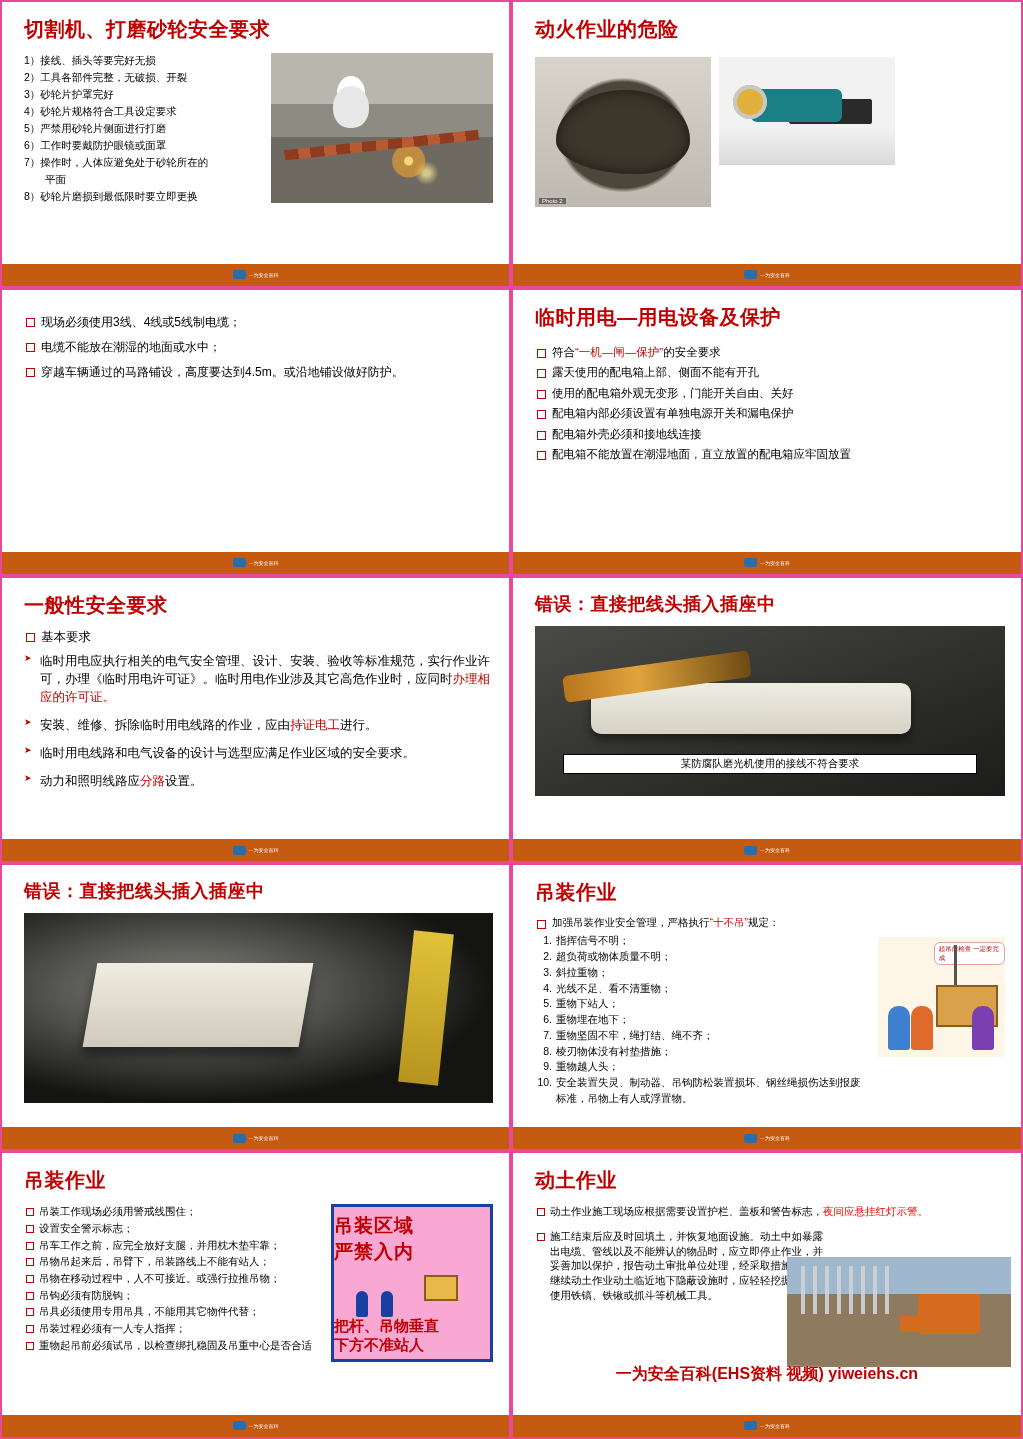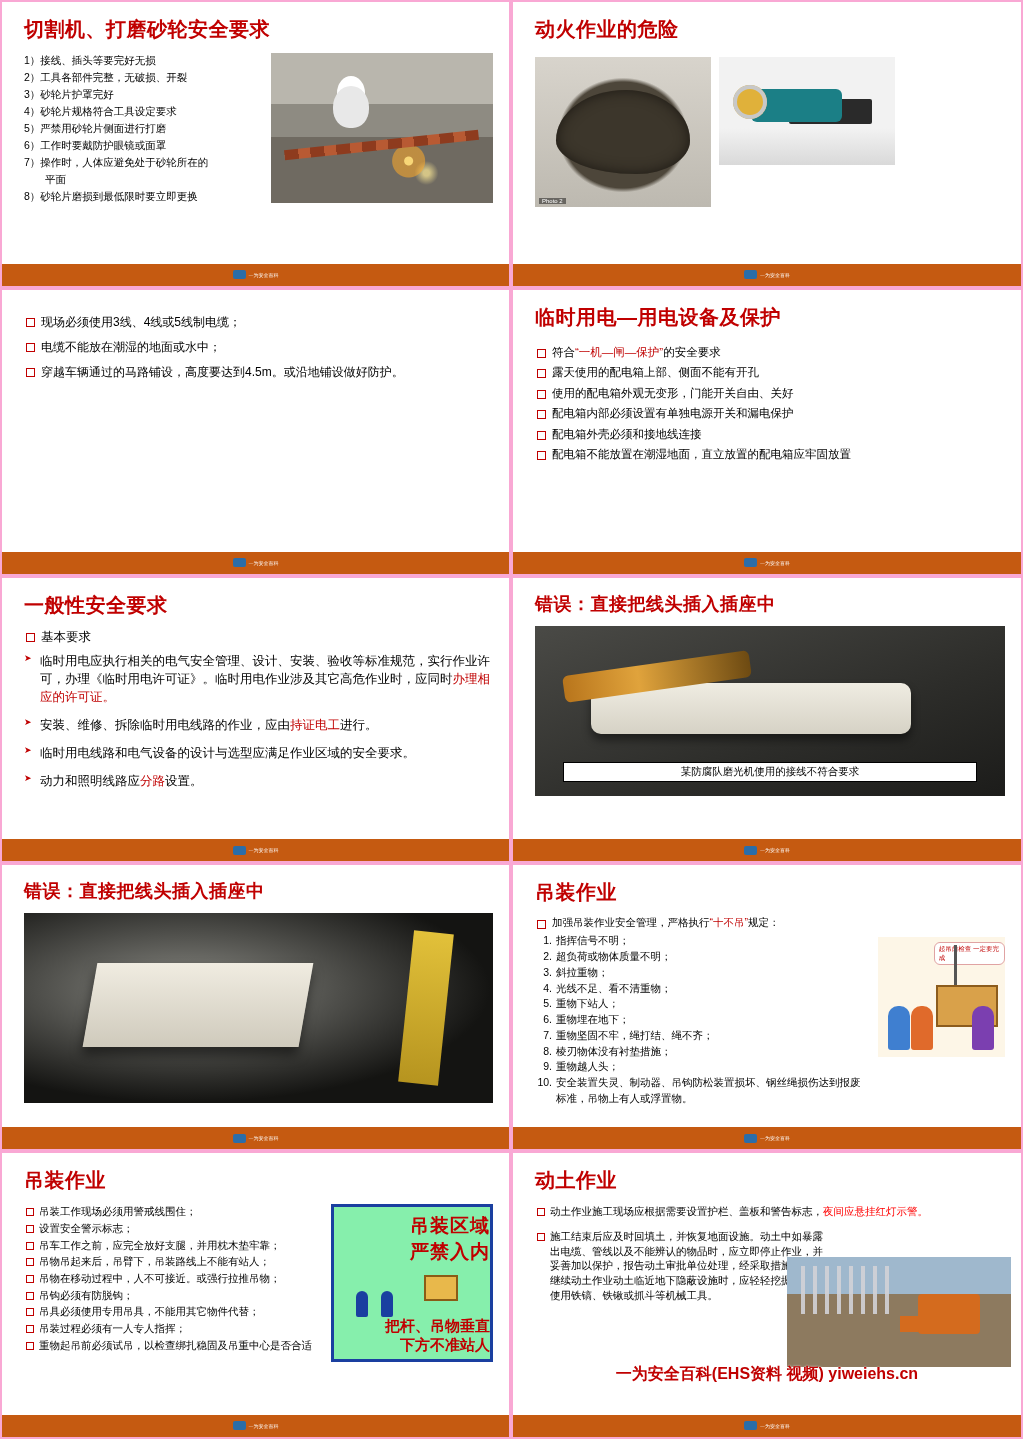--- a/index.html
+++ b/index.html
@@ -10,21 +10,21 @@
     font-family: "Liberation Sans", sans-serif;
   }
   .deck {
     width: 1023px; height: 1439px;
     display: grid;
     grid-template-columns: 511px 512px;
     grid-template-rows: repeat(5, 287.8px);
   }
   .slide {
     position: relative;
-    border: 2px solid #f9a8d4;
+    border: 2px solid #ec4899;
     background: #ffffff;
     overflow: hidden;
     padding: 8px;
   }
   .slide-inner {
     position: absolute;
     left: 0; right: 0; top: 0;
     bottom: 22px;
     padding: 14px 16px 4px 22px;
     overflow: hidden;
@@ -247,21 +247,21 @@
   }
   .ph-strip::after {
     content:"";
     position:absolute; left:6%; top:22%;
     width:40%; height:16%;
     background: linear-gradient(90deg,#b8751c,#e0a33c 40%,#6d4a12);
     border-radius: 6px;
     transform: rotate(-8deg);
   }
   .strip-caption {
-    position: absolute; left: 6%; right: 6%; bottom: 14px;
+    position: absolute; left: 6%; right: 6%; bottom: 22px;
     background: #fff; color: #000; border: 1px solid #000;
     font-size: 10.5px; text-align: center; padding: 2px 0;
   }
 
   
   .ph-fitting {
     width: 100%; height: 190px;
     background: radial-gradient(ellipse at 35% 40%, #6b6b66 0 18%, #141412 70%);
   }
   .ph-fitting::before {
@@ -308,26 +308,26 @@
   .ph-lift-cartoon .bubble {
     position: absolute; left: 44%; top: 4%;
     font-size: 6.5px; color: #c00000;
     background: #fff; border: 1px solid #e0a3a3;
     border-radius: 6px; padding: 2px 4px; line-height: 1.3;
   }
 
   
   .sign {
     width: 162px; height: 158px;
-    background: #86efac;
+    background: #f9a8d4;
     border: 3px solid #1a3fa0;
     position: relative;
     overflow: hidden;
     font-weight: bold;
-    text-align: right;
+    text-align: left;
   }
   .sign .l1 { color: #c00000; font-size: 19px; margin-top: 6px; letter-spacing: 1px; }
   .sign .l2 { color: #c00000; font-size: 19px; letter-spacing: 1px; }
   .sign .mid { height: 52px; position: relative; }
   .sign .mid .crate2 {
     position: absolute; left: 58%; top: 10px;
     width: 34px; height: 26px; background: #e8b84b; border: 2px solid #8a5c16;
   }
   .sign .mid .fig {
     position: absolute; bottom: 0;

